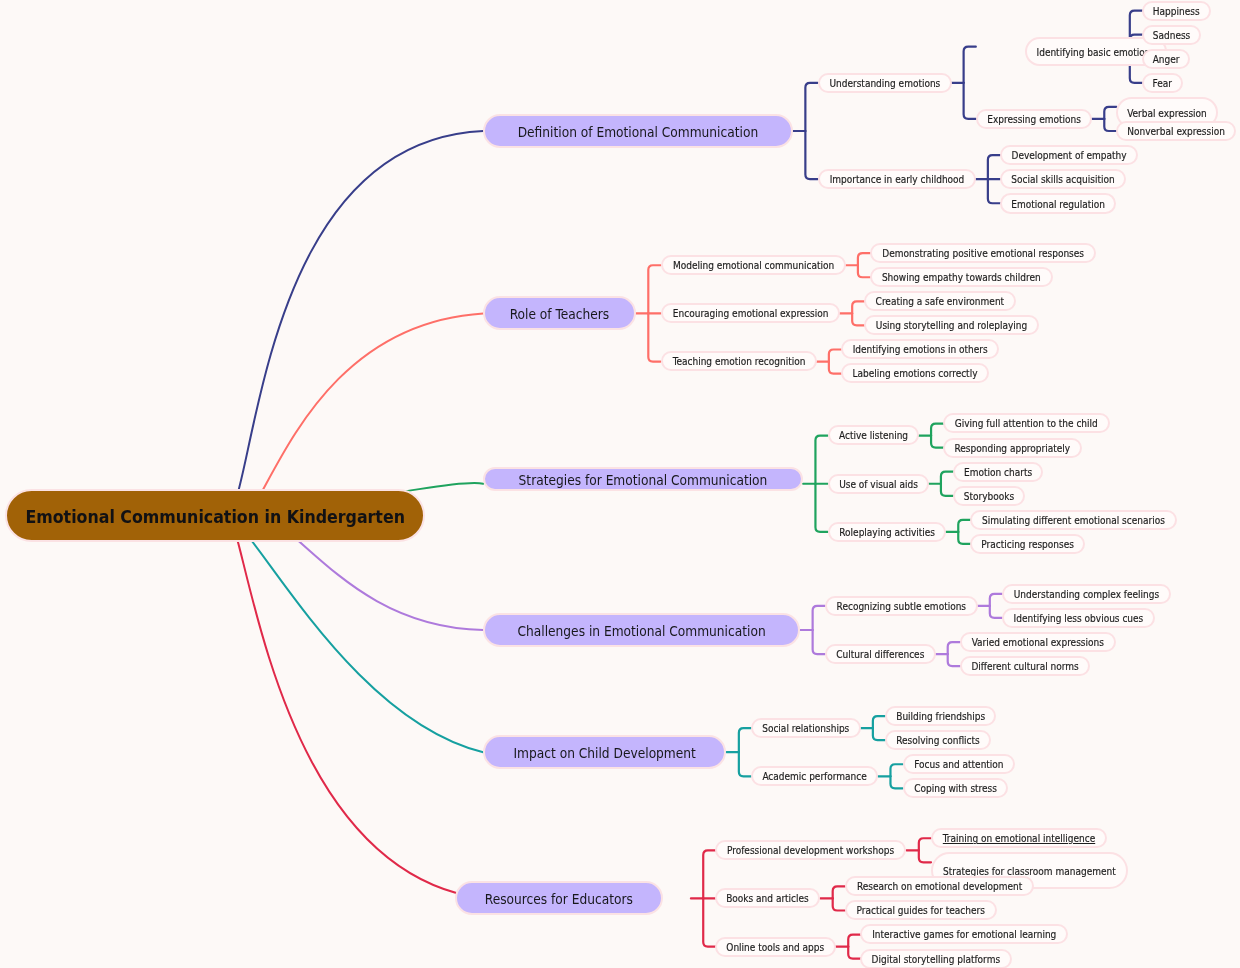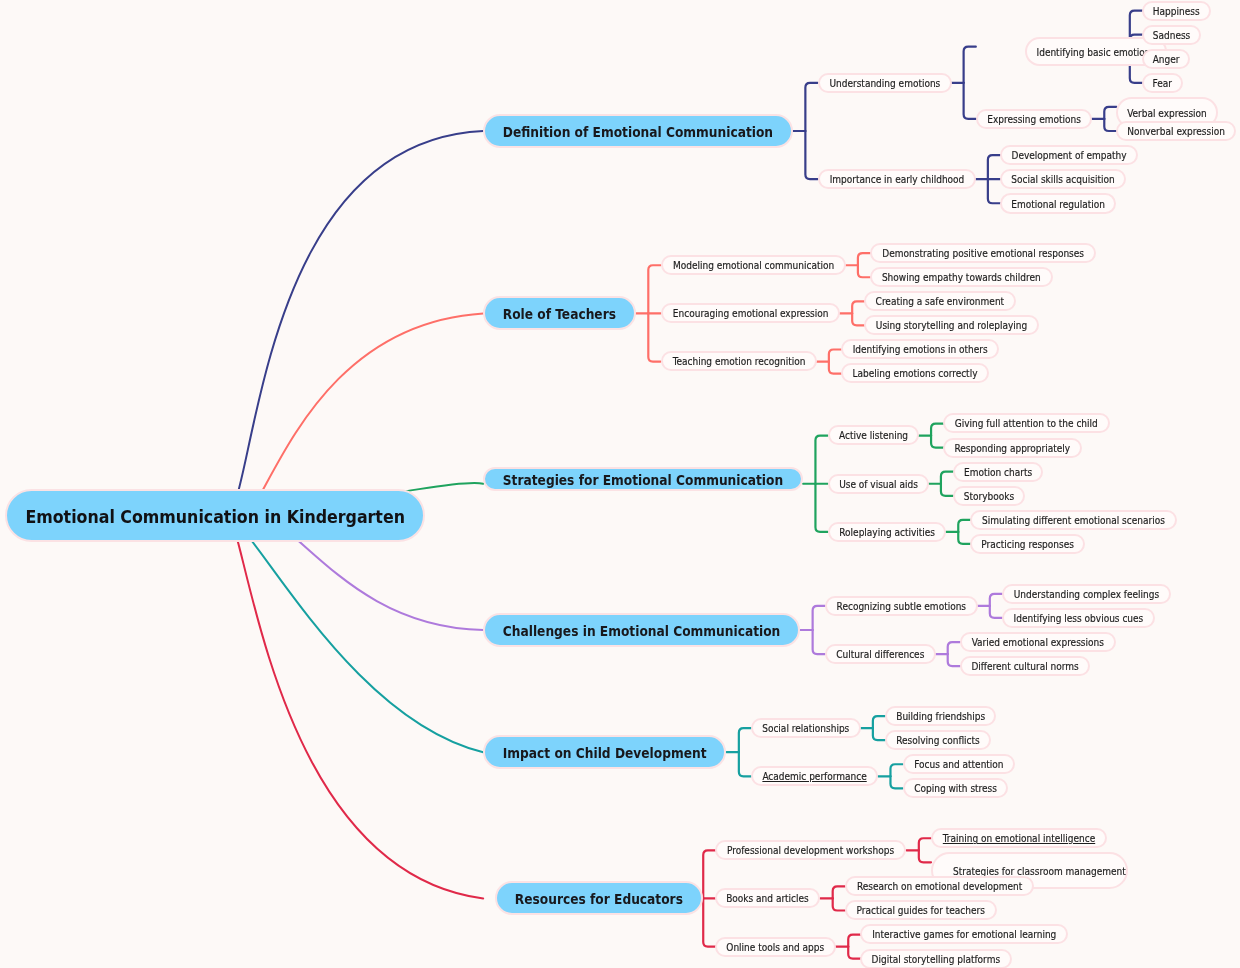--- a/index.html
+++ b/index.html
@@ -11,26 +11,26 @@
     -webkit-font-smoothing:antialiased;
   }
   #stage { position:relative; width:1240px; height:968px; }
   #links { position:absolute; left:0; top:0; width:1240px; height:968px; }
   .node {
     position:absolute; box-sizing:border-box; white-space:nowrap;
     display:flex; align-items:center; justify-content:center;
     border-radius:999px; will-change:transform;
   }
   .n-root {
-    background:#7dd3fc; border:2.3px solid #fbe2e4;
+    background:#a16207; border:2.3px solid #fbe2e4;
     font-weight:bold; font-size:17.6px; color:#111114; letter-spacing:0px;
   }
   .n-l1 {
-    background:#7dd3fc; border:2.4px solid #fbe2e4;
-    font-weight:bold; font-size:13.6px; color:#18181c;
+    background:#c4b5fd; border:2.4px solid #fbe2e4;
+    font-weight:normal; font-size:13.6px; color:#18181c;
   }
   .n-leaf {
     background:#fffbfa; border:2.2px solid #fce1e4;
     font-size:10px; color:#1e1e1e; -webkit-text-stroke:0.16px #1e1e1e;
   }
   .node > span { display:block; position:relative; top:0.06em; }
 </style>
 </head>
 <body>
 
@@ -250,39 +250,39 @@
       </div>
       <div class="node n-leaf" style="left: 751.05px; top: 718.02px; width: 109.519px; height: 20.2px;">
         <span>Social relationships</span>
       </div>
       <div class="node n-leaf" style="left: 885.069px; top: 705.98px; width: 111.441px; height: 20.2px;">
         <span>Building friendships</span>
       </div>
       <div class="node n-leaf" style="left: 885.069px; top: 730.06px; width: 105.972px; height: 20.2px;">
         <span>Resolving conflicts</span>
       </div>
-      <div class="node n-leaf" style="left: 751.05px; top: 766.18px; width: 127.112px; height: 20.2px; text-decoration: underline;">
+      <div class="node n-leaf" style="left: 751.05px; top: 766.18px; width: 127.112px; height: 20.2px;">
         <span>Academic performance</span>
       </div>
       <div class="node n-leaf" style="left: 902.662px; top: 754.14px; width: 111.816px; height: 20.2px;">
         <span>Focus and attention</span>
       </div>
       <div class="node n-leaf" style="left: 902.662px; top: 778.22px; width: 105.175px; height: 20.2px;">
         <span>Coping with stress</span>
       </div>
-      <div class="node n-l1" style="left: 495px; top: 881.37px; width: 207.725px; height: 34.2px;">
+      <div class="node n-l1" style="left: 455px; top: 881.37px; width: 207.725px; height: 34.2px;">
         <span>Resources for Educators</span>
       </div>
       <div class="node n-leaf" style="left: 715.425px; top: 840.21px; width: 191.097px; height: 20.2px;">
         <span>Professional development workshops</span>
       </div>
       <div class="node n-leaf" style="left: 931.022px; top: 828.17px; width: 176.034px; height: 20.2px; text-decoration: underline;">
         <span>Training on emotional intelligence</span>
       </div>
-      <div class="node n-leaf" style="left: 931.022px; top: 852.25px; width: 196.784px; height: 37px; justify-content: flex-end;">
+      <div class="node n-leaf" style="left: 931.022px; top: 852.25px; width: 196.784px; height: 37px;">
         <span>Strategies for classroom management</span>
       </div>
       <div class="node n-leaf" style="left: 715.425px; top: 888.37px; width: 104.972px; height: 20.2px;">
         <span>Books and articles</span>
       </div>
       <div class="node n-leaf" style="left: 844.897px; top: 876.33px; width: 189.284px; height: 20.2px;">
         <span>Research on emotional development</span>
       </div>
       <div class="node n-leaf" style="left: 844.897px; top: 900.41px; width: 151.534px; height: 20.2px;">
         <span>Practical guides for teachers</span>

